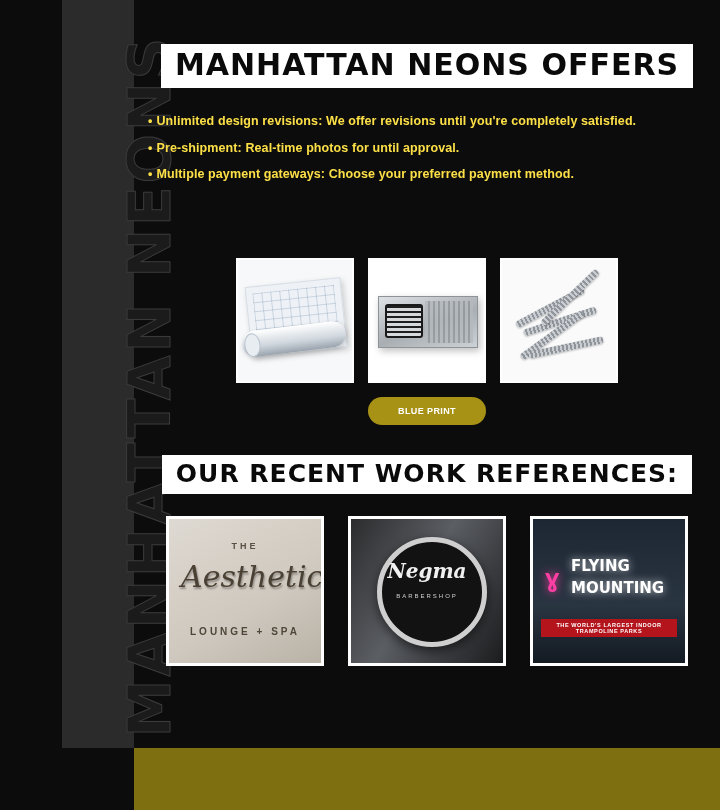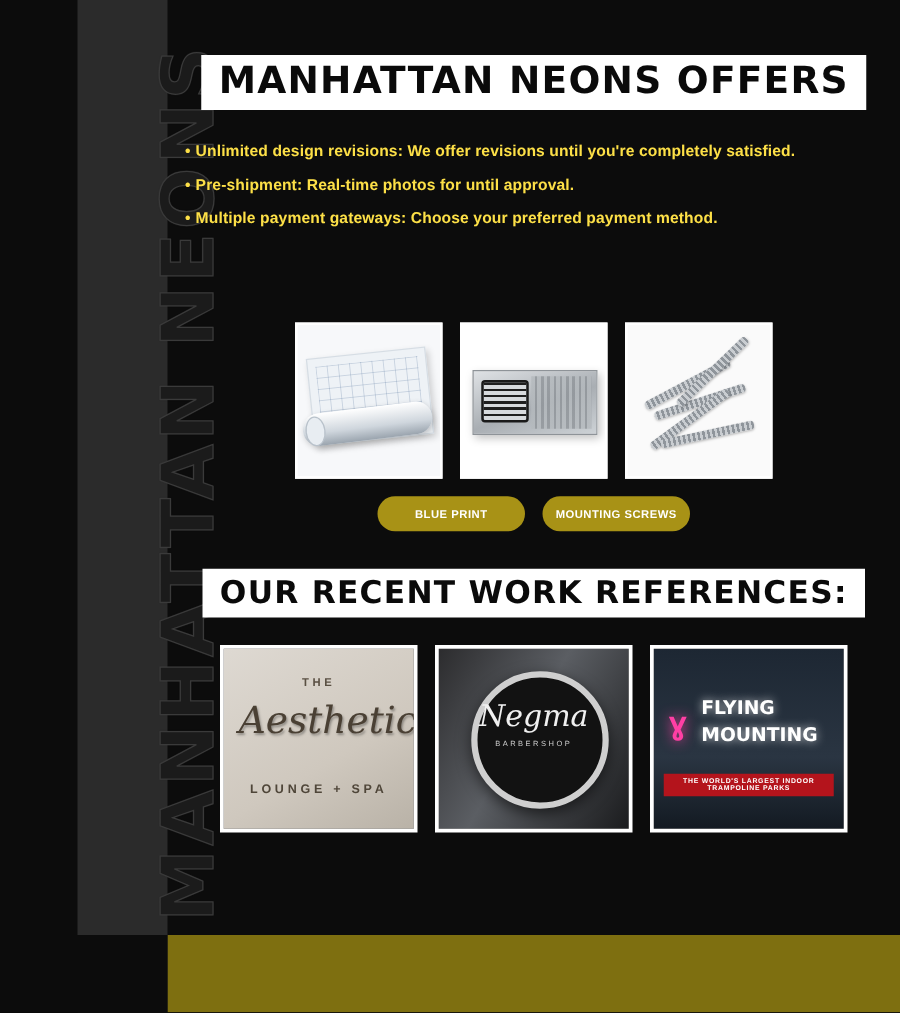--- a/index.html
+++ b/index.html
@@ -102,21 +102,21 @@
     font-size: 9px;
     font-weight: 800;
     letter-spacing: .4px;
     padding: 9px 2px;
     border-radius: 14px;
   }
 
   .refs {
     display: flex;
     justify-content: center;
-    gap: 14px;
+    gap: 24px;
     margin-top: 22px;
   }
   .ref {
     width: 158px; height: 150px;
     background: #111;
     border: 3px solid #ffffff;
     position: relative;
     overflow: hidden;
   }
 
@@ -232,22 +232,23 @@
     width: 110px; height: 110px; border-radius: 50%;
     background: #121212;
     border: 5px solid #cfcfcf;
     box-shadow: 0 4px 12px rgba(0,0,0,.6);
   }
   .ref2 .disc-text {
     position: absolute; left: 0; right: 0; top: 40px;
     text-align: center;
     font-family: "DejaVu Serif", serif;
     font-style: italic;
-    font-size: 24px;
+    font-size: 20px;
     color: #f0f0f0;
+    font-weight: bold;
   }
   .ref2 .disc-sub {
     position: absolute; left: 0; right: 0; top: 74px;
     text-align: center; font-size: 6px; letter-spacing: 2px; color: #cfcfcf;
   }
   .ref3 { background: linear-gradient(180deg,#1d2733,#2a3542 60%,#131a22); }
   .ref3 .neon {
     position: absolute; left: 10px; top: 44px;
     font-family: "DejaVu Sans", sans-serif;
     font-weight: 700; font-size: 15px; color: #ffffff;
@@ -317,21 +318,20 @@
           <div class="screw s2"></div>
           <div class="screw s3"></div>
           <div class="screw s4"></div>
           <div class="screw s5"></div>
         </div>
       </div>
     </div>
 
     <div class="labels">
       <div class="pill">BLUE PRINT</div>
-      <div class="pill">MOUNTING SCREWS</div>
     </div>
 
     <div class="section-gap-2"></div>
 
     <div class="banner-wrap">
       <div class="banner" id="work-title">OUR RECENT WORK REFERENCES:</div>
     </div>
 
     <div class="refs">
       <div class="ref ref1">

